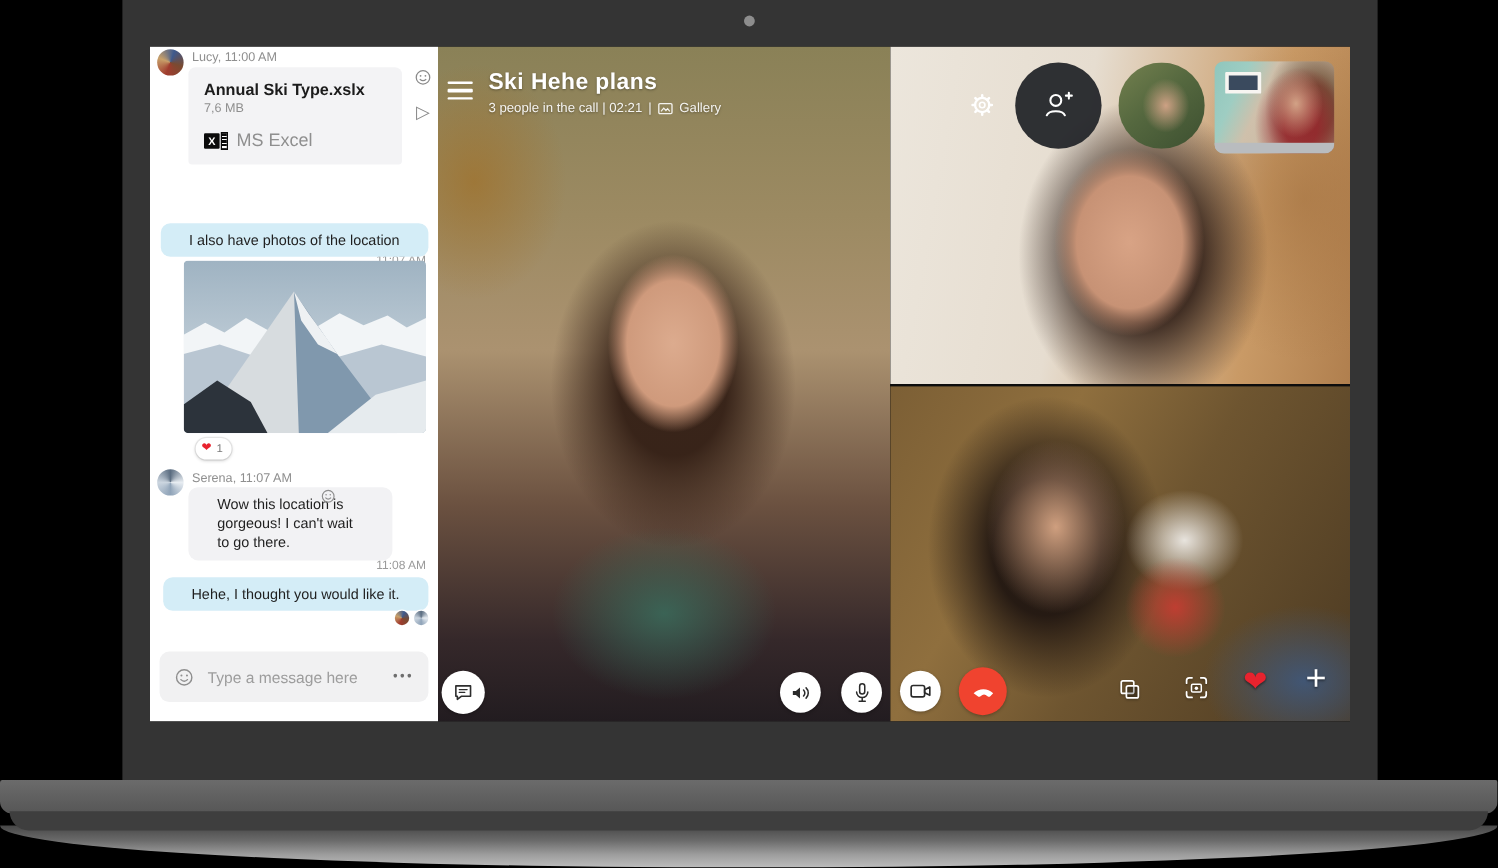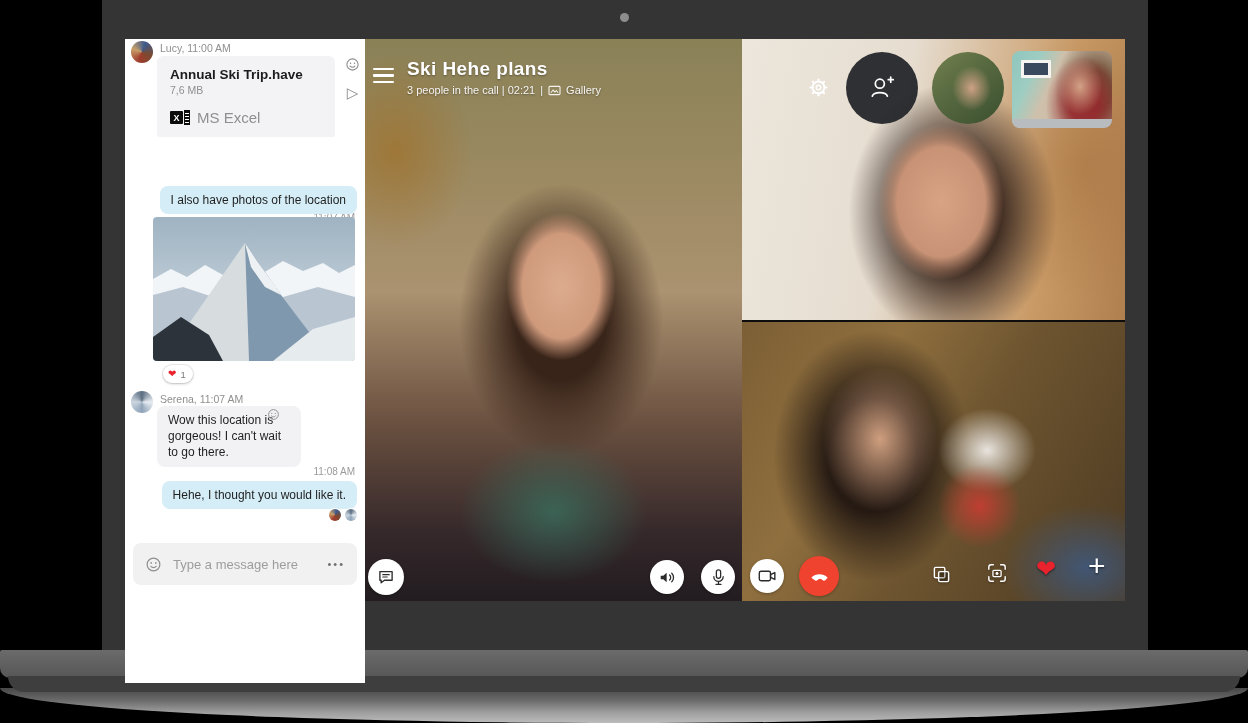--- a/index.html
+++ b/index.html
@@ -10,39 +10,39 @@
   .bezel{position:absolute;left:102px;top:0;width:1046px;height:650px;background:#343434;}
   .webcam{position:absolute;left:620px;top:13px;width:9px;height:9px;border-radius:50%;background:#8d8d8d;}
   .base-top{position:absolute;left:0;top:650px;width:1248px;height:28px;background:linear-gradient(180deg,#6b6b6b,#565656);border-radius:2px 2px 10px 10px;}
   .base-lip{position:absolute;left:0;top:688px;width:1248px;height:35px;background:linear-gradient(180deg,#474747 0%,#6a6a6a 35%,#9e9e9e 70%,#bcbcbc 100%);border-radius:0 0 50% 50%/0 0 100% 100%;}
   .base-mid{position:absolute;left:8px;top:676px;width:1232px;height:16px;background:#3e3e3e;border-radius:0 0 26px 26px;}
 
   
   .screen{position:absolute;left:125px;top:39px;width:1000px;height:562px;background:#000;display:flex;}
 
   
-  .chat{position:relative;flex:none;width:240px;height:644px;background:#fff;color:#1f1f1f;}
+  .chat{position:relative;flex:none;width:240px;height:562px;background:#fff;color:#1f1f1f;}
   .avatar{position:absolute;width:22px;height:22px;border-radius:50%;}
   .av-lucy,.rr-lucy{background:conic-gradient(from 200deg,#a03c2e,#c8a06a,#3e5a8e,#7a4a30,#a03c2e);}
   .av-serena,.rr-serena{background:conic-gradient(from 90deg,#e8edf2,#8fa3b8,#ccd6e0,#5a6c80,#e8edf2);}
   .sender{position:absolute;font-size:10.5px;color:#8f8f8f;white-space:nowrap;}
   .file-card{position:absolute;left:32px;top:17px;width:178px;}
   .file-body{background:#f3f3f5;border-radius:6px 6px 3px 3px;padding:11px 13px 11px;}
   .file-title{font-size:13.5px;font-weight:bold;color:#1c1c1c;}
   .file-size{font-size:10.5px;color:#8f8f8f;margin-top:2px;}
   .file-app{display:flex;align-items:center;gap:7px;margin-top:13px;}
   .file-app-label{font-size:15px;color:#8f8f8f;}
   .xl-icon{display:flex;align-items:center;}
   .xl-x{width:13px;height:13px;background:#0b0b0b;color:#fff;font-weight:bold;font-size:9px;display:flex;align-items:center;justify-content:center;border-radius:1px;}
   .xl-grid{width:6px;height:15px;margin-left:1px;background:repeating-linear-gradient(180deg,#0b0b0b 0 2px,#fff 2px 3px);border:1px solid #0b0b0b;box-sizing:border-box;}
   .file-download{margin-top:3px;background:#f3f3f5;border-radius:3px 3px 6px 6px;height:29px;line-height:29px;text-align:center;font-size:12.5px;font-weight:bold;color:#1c1c1c;cursor:pointer;}
   .hover-actions{position:absolute;right:5px;top:18px;display:flex;flex-direction:column;gap:9px;color:#8a8a8a;align-items:center;}
   .send-glyph{font-size:15px;line-height:1;color:#8a8a8a;}
   .ts{position:absolute;right:10px;font-size:10px;color:#9a9a9a;}
-  .bubble{position:absolute;font-size:12px;line-height:1.35;padding:6px 11px;border-radius:8px;color:#1f1f1f;}
+  .bubble{position:absolute;font-size:12px;line-height:1.35;padding:6px 24px;border-radius:8px;color:#1f1f1f;}
   .bubble.out{right:8px;background:#d4edf7;white-space:nowrap;}
   .bubble.in{left:32px;background:#f2f2f4;width:122px;white-space:normal;}
   .photo{position:absolute;left:28px;top:178px;width:202px;height:144px;border-radius:4px;overflow:hidden;}
   .reaction{position:absolute;left:38px;top:326px;height:16px;display:flex;align-items:center;gap:4px;background:#fff;border-radius:9px;padding:1px 7px 1px 5px;box-shadow:0 0 0 1px rgba(0,0,0,.07),0 1px 3px rgba(0,0,0,.2);}
   .reaction .rh{color:#e8232e;font-size:10px;line-height:1;}
   .reaction .rc{color:#7a7a7a;font-size:9.5px;}
   .smiley2{position:absolute;left:142px;top:368px;color:#8f8f8f;}
   .receipts{position:absolute;right:8px;top:470px;display:flex;gap:4px;}
   .receipt{width:12px;height:12px;border-radius:50%;box-shadow:0 0 0 1px #fff;}
   .inputbar{position:absolute;left:8px;top:504px;width:224px;height:42px;background:#f1f1f2;border-radius:8px;display:flex;align-items:center;padding:0 12px;gap:9px;box-sizing:border-box;}
@@ -116,21 +116,21 @@
 
   <div class="screen">
 
     <div class="chat">
 
       <div class="avatar av-lucy" style="left:6px;top:2px;"></div>
       <div class="sender" style="left:35px;top:3px;">Lucy, 11:00 AM</div>
 
       <div class="file-card">
         <div class="file-body">
-          <div class="file-title">Annual Ski Trip.have</div>
+          <div class="file-title">Annual Ski Type.xslx</div>
           <div class="file-size">7,6 MB</div>
           <div class="file-app">
             <div class="xl-icon">
               <div class="xl-x">X</div>
               <div class="xl-grid"></div>
             </div>
             <div class="file-app-label">MS Excel</div>
           </div>
         </div>
       </div>

